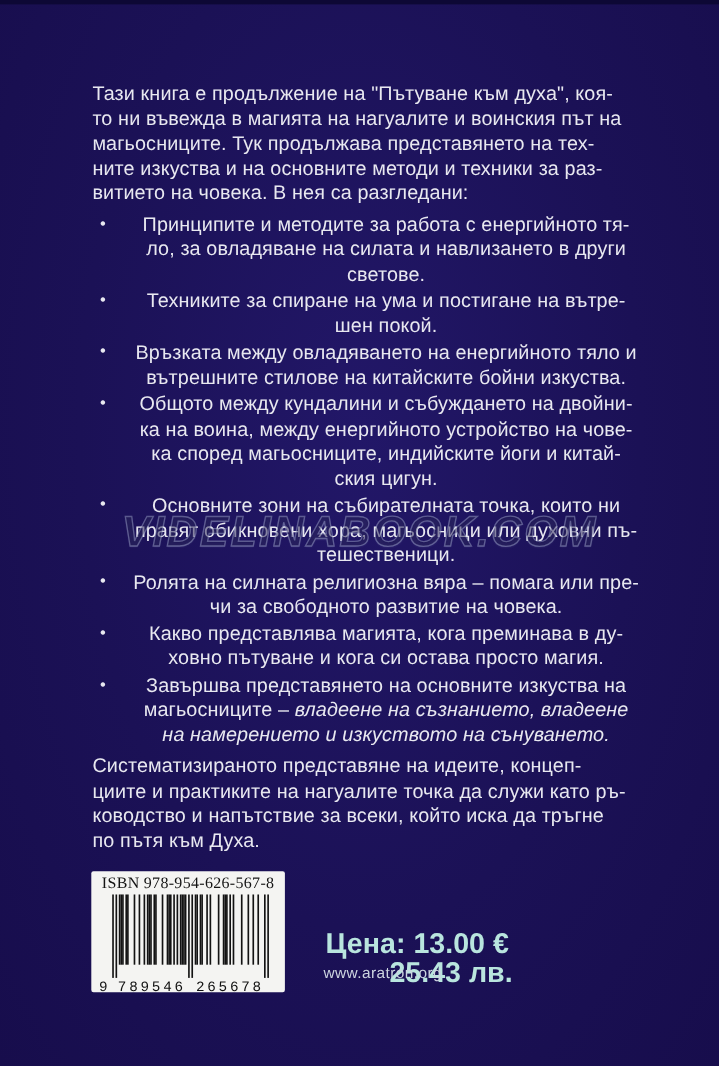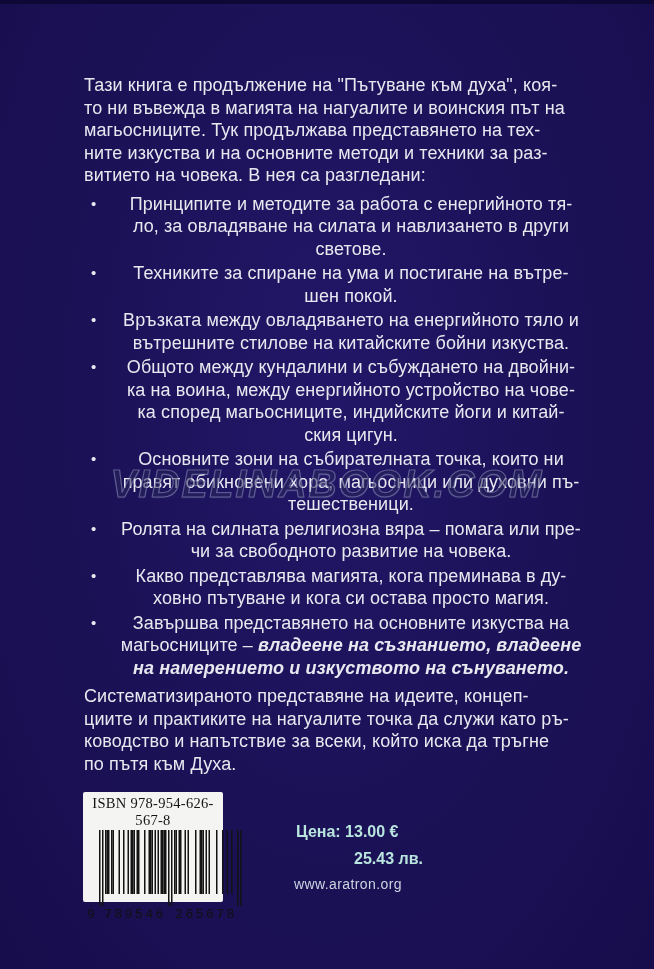--- a/index.html
+++ b/index.html
@@ -31,41 +31,41 @@
     align-items: flex-start;
     margin-bottom: 2px;
   }
   .bullet .dot {
     flex: 0 0 28px;
     padding-left: 7px;
     font-size: 15px;
     line-height: 22.5px;
   }
   .bullet .text { flex: 1; white-space: pre-line; text-align: center; }
-  .italic { font-style: italic; font-weight: bold; }
+  .italic { font-style: italic; }
   .watermark {
     position: absolute;
     top: 458px;
     left: 0;
     width: 100%;
     text-align: center;
     font-size: 39px;
     font-weight: bold;
     letter-spacing: 2px;
     color: rgba(22, 16, 70, 0.45);
     -webkit-text-stroke: 1.2px rgba(185, 195, 225, 0.40);
     text-shadow: 0 1px 2px rgba(200,210,240,0.12);
     pointer-events: none;
     font-style: italic;
   }
   .barcode-box {
     position: absolute;
     left: 83px;
     top: 788px;
-    width: 140px;
+    width: 176px;
     height: 110px;
     background: #f4f4f2;
     border-radius: 2px;
     text-align: center;
     color: #111;
   }
   .isbn-label {
     font-family: "Liberation Serif", "DejaVu Serif", serif;
     font-size: 14.5px;
     padding-top: 3px;
@@ -74,22 +74,22 @@
   }
   .barcode-svg { display: block; margin: 1px auto 0 auto; }
   .barcode-svg text {
     font-family: "Liberation Mono", "DejaVu Sans Mono", monospace;
     font-size: 13px;
     fill: #111;
   }
   .price-block {
     position: absolute;
     left: 296px;
-    top: 814px;
-    font-size: 16px;
+    top: 840px;
+    font-size: 26px;
     font-weight: bold;
     color: #b9e5de;
     line-height: 27px;
   }
   .price-line2 { padding-left: 58px; }
   .website {
     position: absolute;
     left: 294px;
     top: 872px;
     font-size: 14px;

